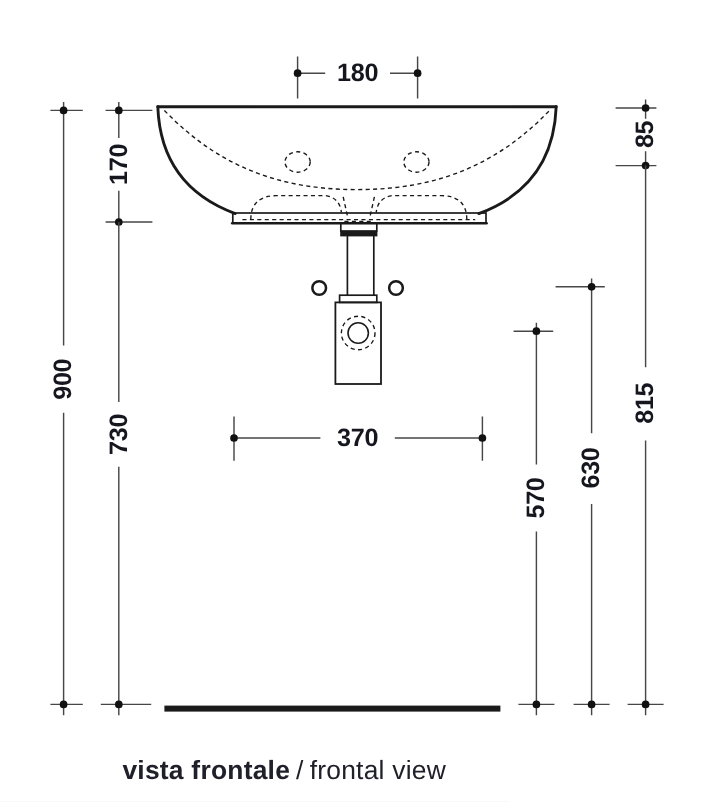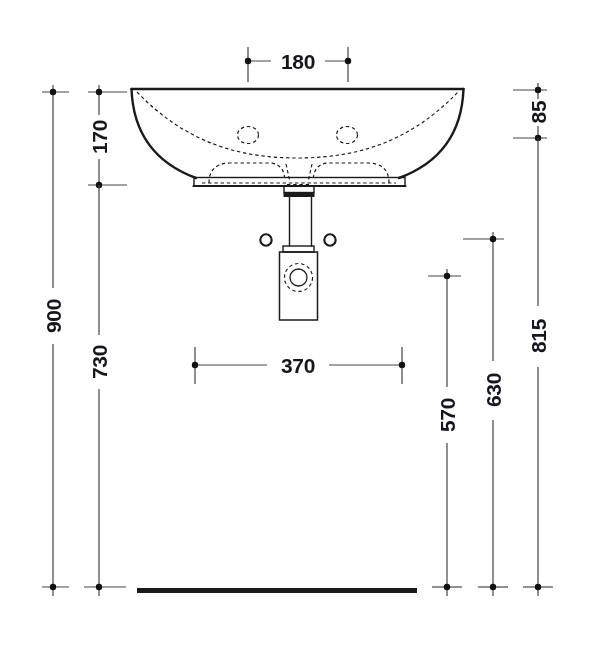--- a/index.html
+++ b/index.html
@@ -133,13 +133,16 @@
 
     <g>
       <path class="dim" d="M195,347 V384 M402,347 V384"></path>
       <path class="dim" d="M195,365 H267 M329,365 H402"></path>
       <circle class="dot" cx="195" cy="365" r="3.2"></circle>
       <circle class="dot" cx="402" cy="365" r="3.2"></circle>
       <text class="dimtext" x="298" y="365">370</text>
     </g>
   </svg>
 
+  <div class="caption">
+    <span class="b">vista frontale</span><span class="sep">/</span><span class="l">frontal view</span>
+  </div>
 </div>
 
 </body></html>

